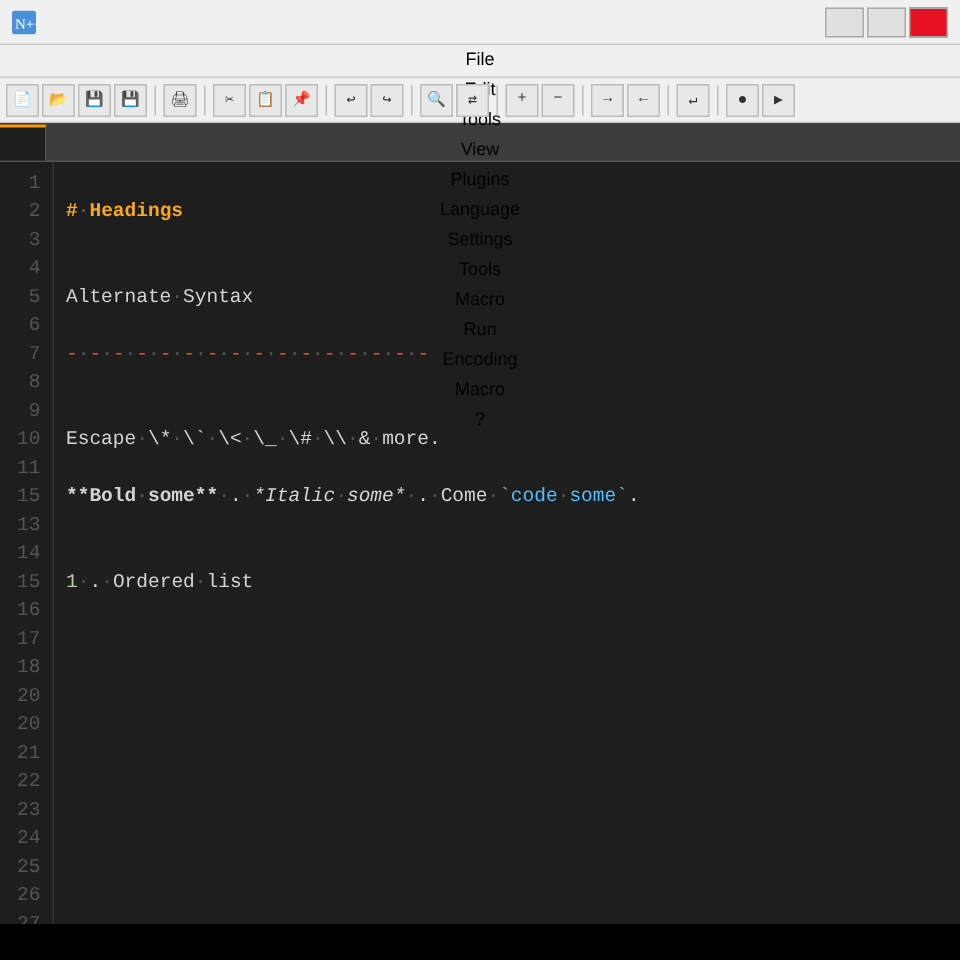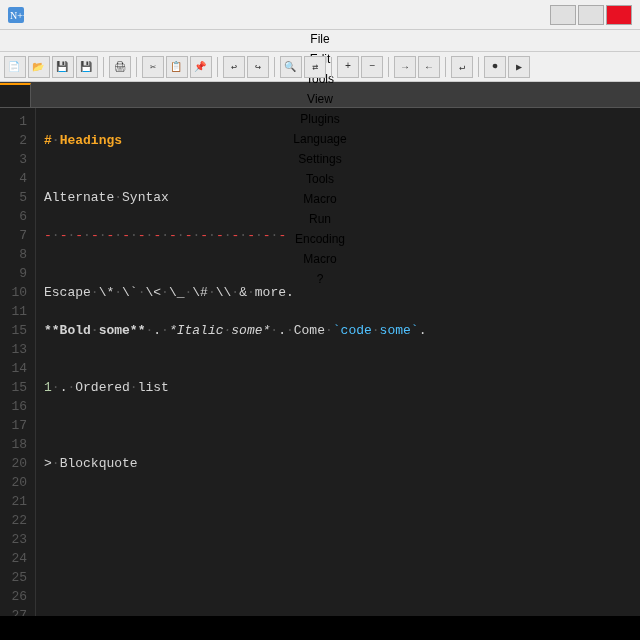--- a/index.html
+++ b/index.html
@@ -240,15 +240,14 @@
 <div></div>
 <div><span class="c-plain">Alternate<span class="dot">·</span>Syntax</span></div>
 <div><span class="c-dash">-<span class="dot">·</span>-<span class="dot">·</span>-<span class="dot">·</span>-<span class="dot">·</span>-<span class="dot">·</span>-<span class="dot">·</span>-<span class="dot">·</span>-<span class="dot">·</span>-<span class="dot">·</span>-<span class="dot">·</span>-<span class="dot">·</span>-<span class="dot">·</span>-<span class="dot">·</span>-<span class="dot">·</span>-<span class="dot">·</span>-</span></div>
 <div></div>
 <div><span class="c-plain">Escape<span class="dot">·</span>\*<span class="dot">·</span>\`<span class="dot">·</span>\&lt;<span class="dot">·</span>\_<span class="dot">·</span>\#<span class="dot">·</span>\\<span class="dot">·</span>&amp;<span class="dot">·</span>more.</span></div>
 <div><span class="c-plain"><span class="c-bold">**Bold<span class="dot">·</span>some**</span><span class="dot">·</span>.<span class="dot">·</span><span class="c-italic">*Italic<span class="dot">·</span>some*</span><span class="dot">·</span>.<span class="dot">·</span>Come<span class="dot">·</span><span class="c-code">`code<span class="dot">·</span>some`</span>.</span></div>
 <div></div>
 <div><span class="c-num">1</span><span class="dot">·</span><span class="c-plain">.<span class="dot">·</span>Ordered<span class="dot">·</span>list</span></div>
 <div></div>
 <div></div>
-<div><span class="c-plain">&gt;<span class="dot">·</span>Blockquote</span></div>
 <div></div>
 <div><span class="c-fence"></span></div></div>
   </div>
 </body></html>

